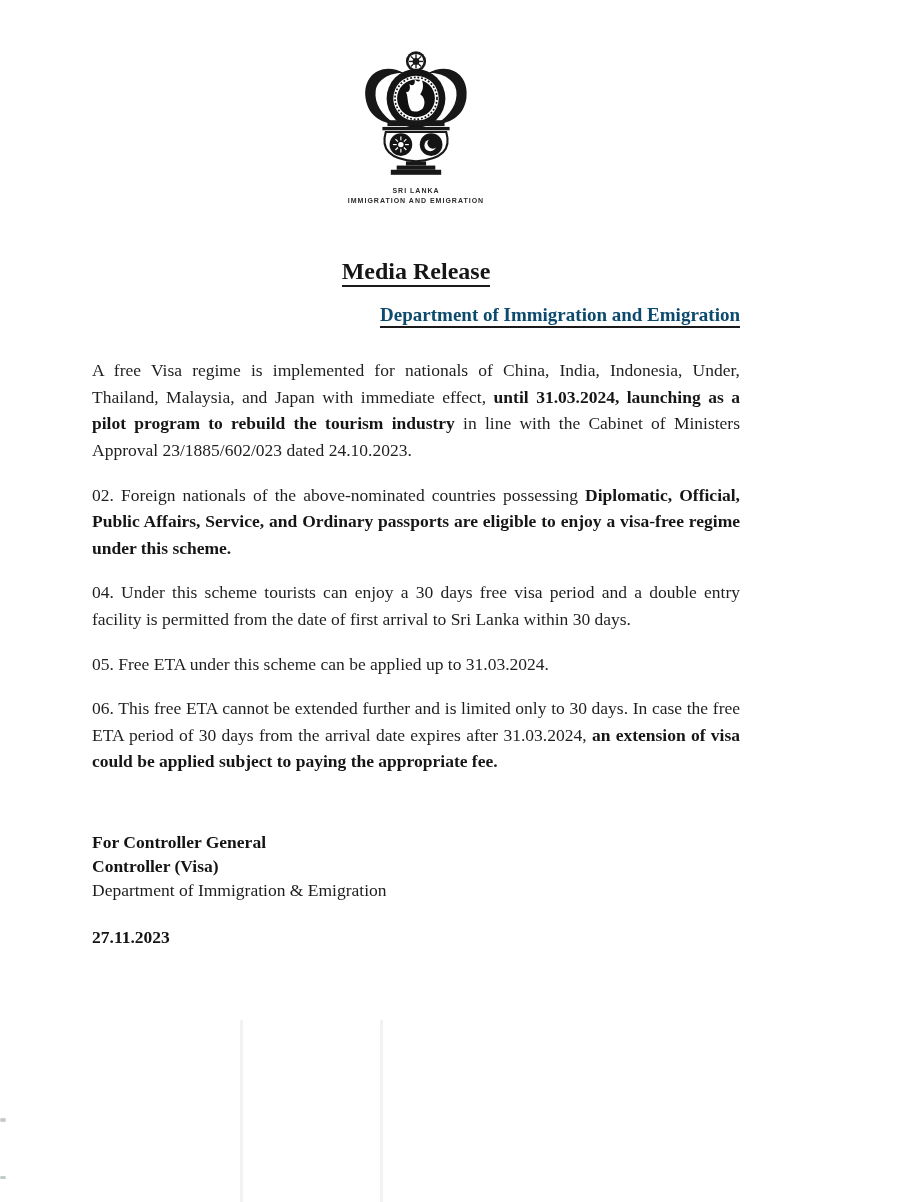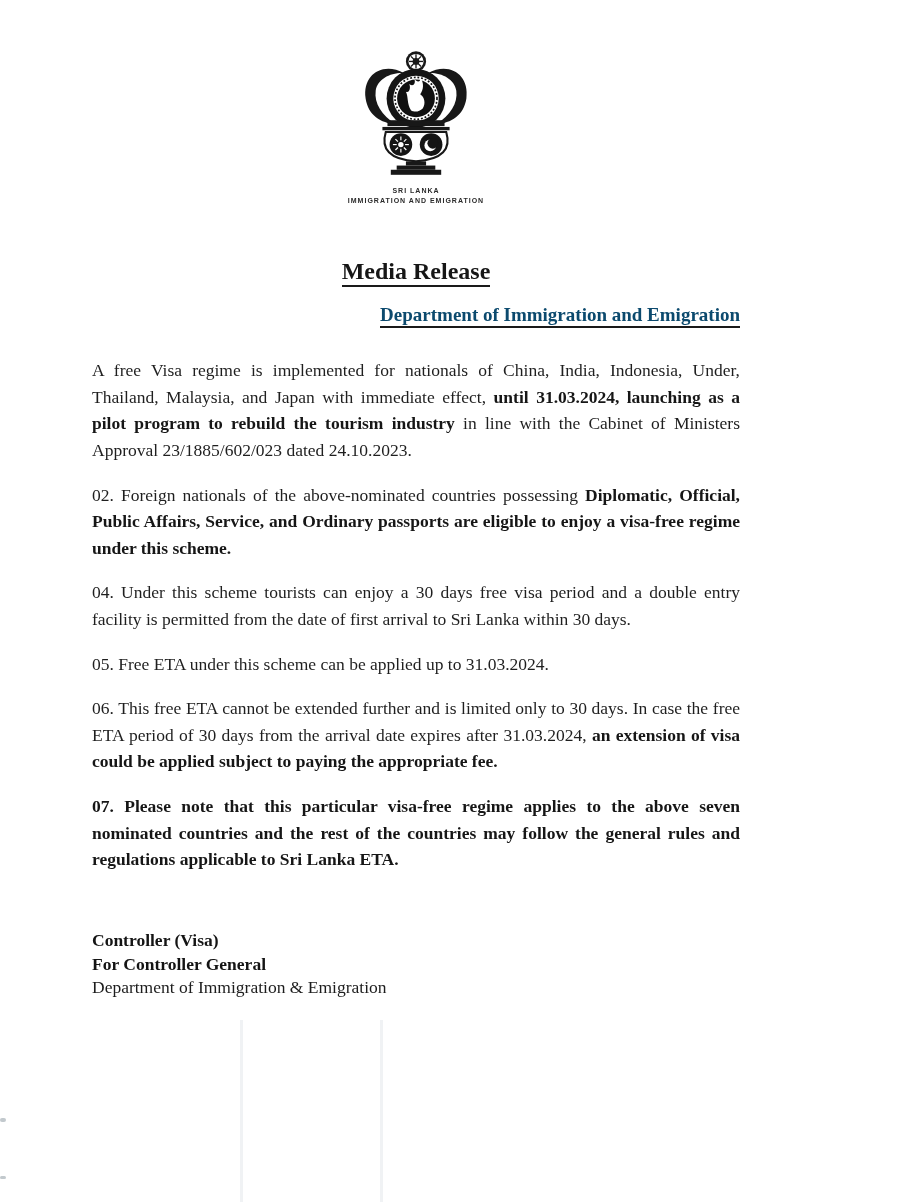--- a/index.html
+++ b/index.html
@@ -157,28 +157,28 @@
   <h1 class="doc-title"><span class="u-line">Media Release</span></h1>
 
   <h2 class="doc-subtitle"><span class="u-line" style="border-bottom-width:2px;">Department of Immigration and Emigration</span></h2>
 
   <div class="doc-body" id="paragraphs">
       <p class="para"><span>A free Visa regime is implemented for nationals of China, India, Indonesia, Under, Thailand, Malaysia, and Japan with immediate effect, </span><span class="b">until 31.03.2024, launching as a pilot program to rebuild the tourism industry</span><span> in line with the Cabinet of Ministers Approval 23/1885/602/023 dated 24.10.2023.</span></p>
       <p class="para"><span>02. Foreign nationals of the above-nominated countries possessing </span><span class="b">Diplomatic, Official, Public Affairs, Service, and Ordinary passports are eligible to enjoy a visa-free regime under this scheme.</span></p>
       <p class="para"><span>04. Under this scheme tourists can enjoy a 30 days free visa period and a double entry facility is permitted from the date of first arrival to Sri Lanka within 30 days.</span></p>
       <p class="para"><span>05. Free ETA under this scheme can be applied up to 31.03.2024.</span></p>
       <p class="para"><span>06. This free ETA cannot be extended further and is limited only to 30 days.  In case the free ETA period of 30 days from the arrival date expires after 31.03.2024, </span><span class="b">an extension of visa could be applied subject to paying the appropriate fee.</span></p>
-      <p class="para"><span class="b">07. Please note that this particular visa-free regime applies to the above seven nominated countries and the rest of the countries may follow the general rules and regulations applicable to Sri Lanka ETA.</span></p>
     </div>
 
   <div class="signature">
+    <div class="sig-bold">For Controller General</div>
     <div class="sig-bold">Controller (Visa)</div>
-    <div class="sig-bold">For Controller General</div>
     <div>Department of Immigration &amp; Emigration</div>
   </div>
 
+  <div class="doc-date">27.11.2023</div>
 
 </div>
 
 <div class="scan-line a"></div>
 <div class="scan-line b"></div>
 <div class="scan-speck s1"></div>
 <div class="scan-speck s2"></div>
 
 </body></html>

